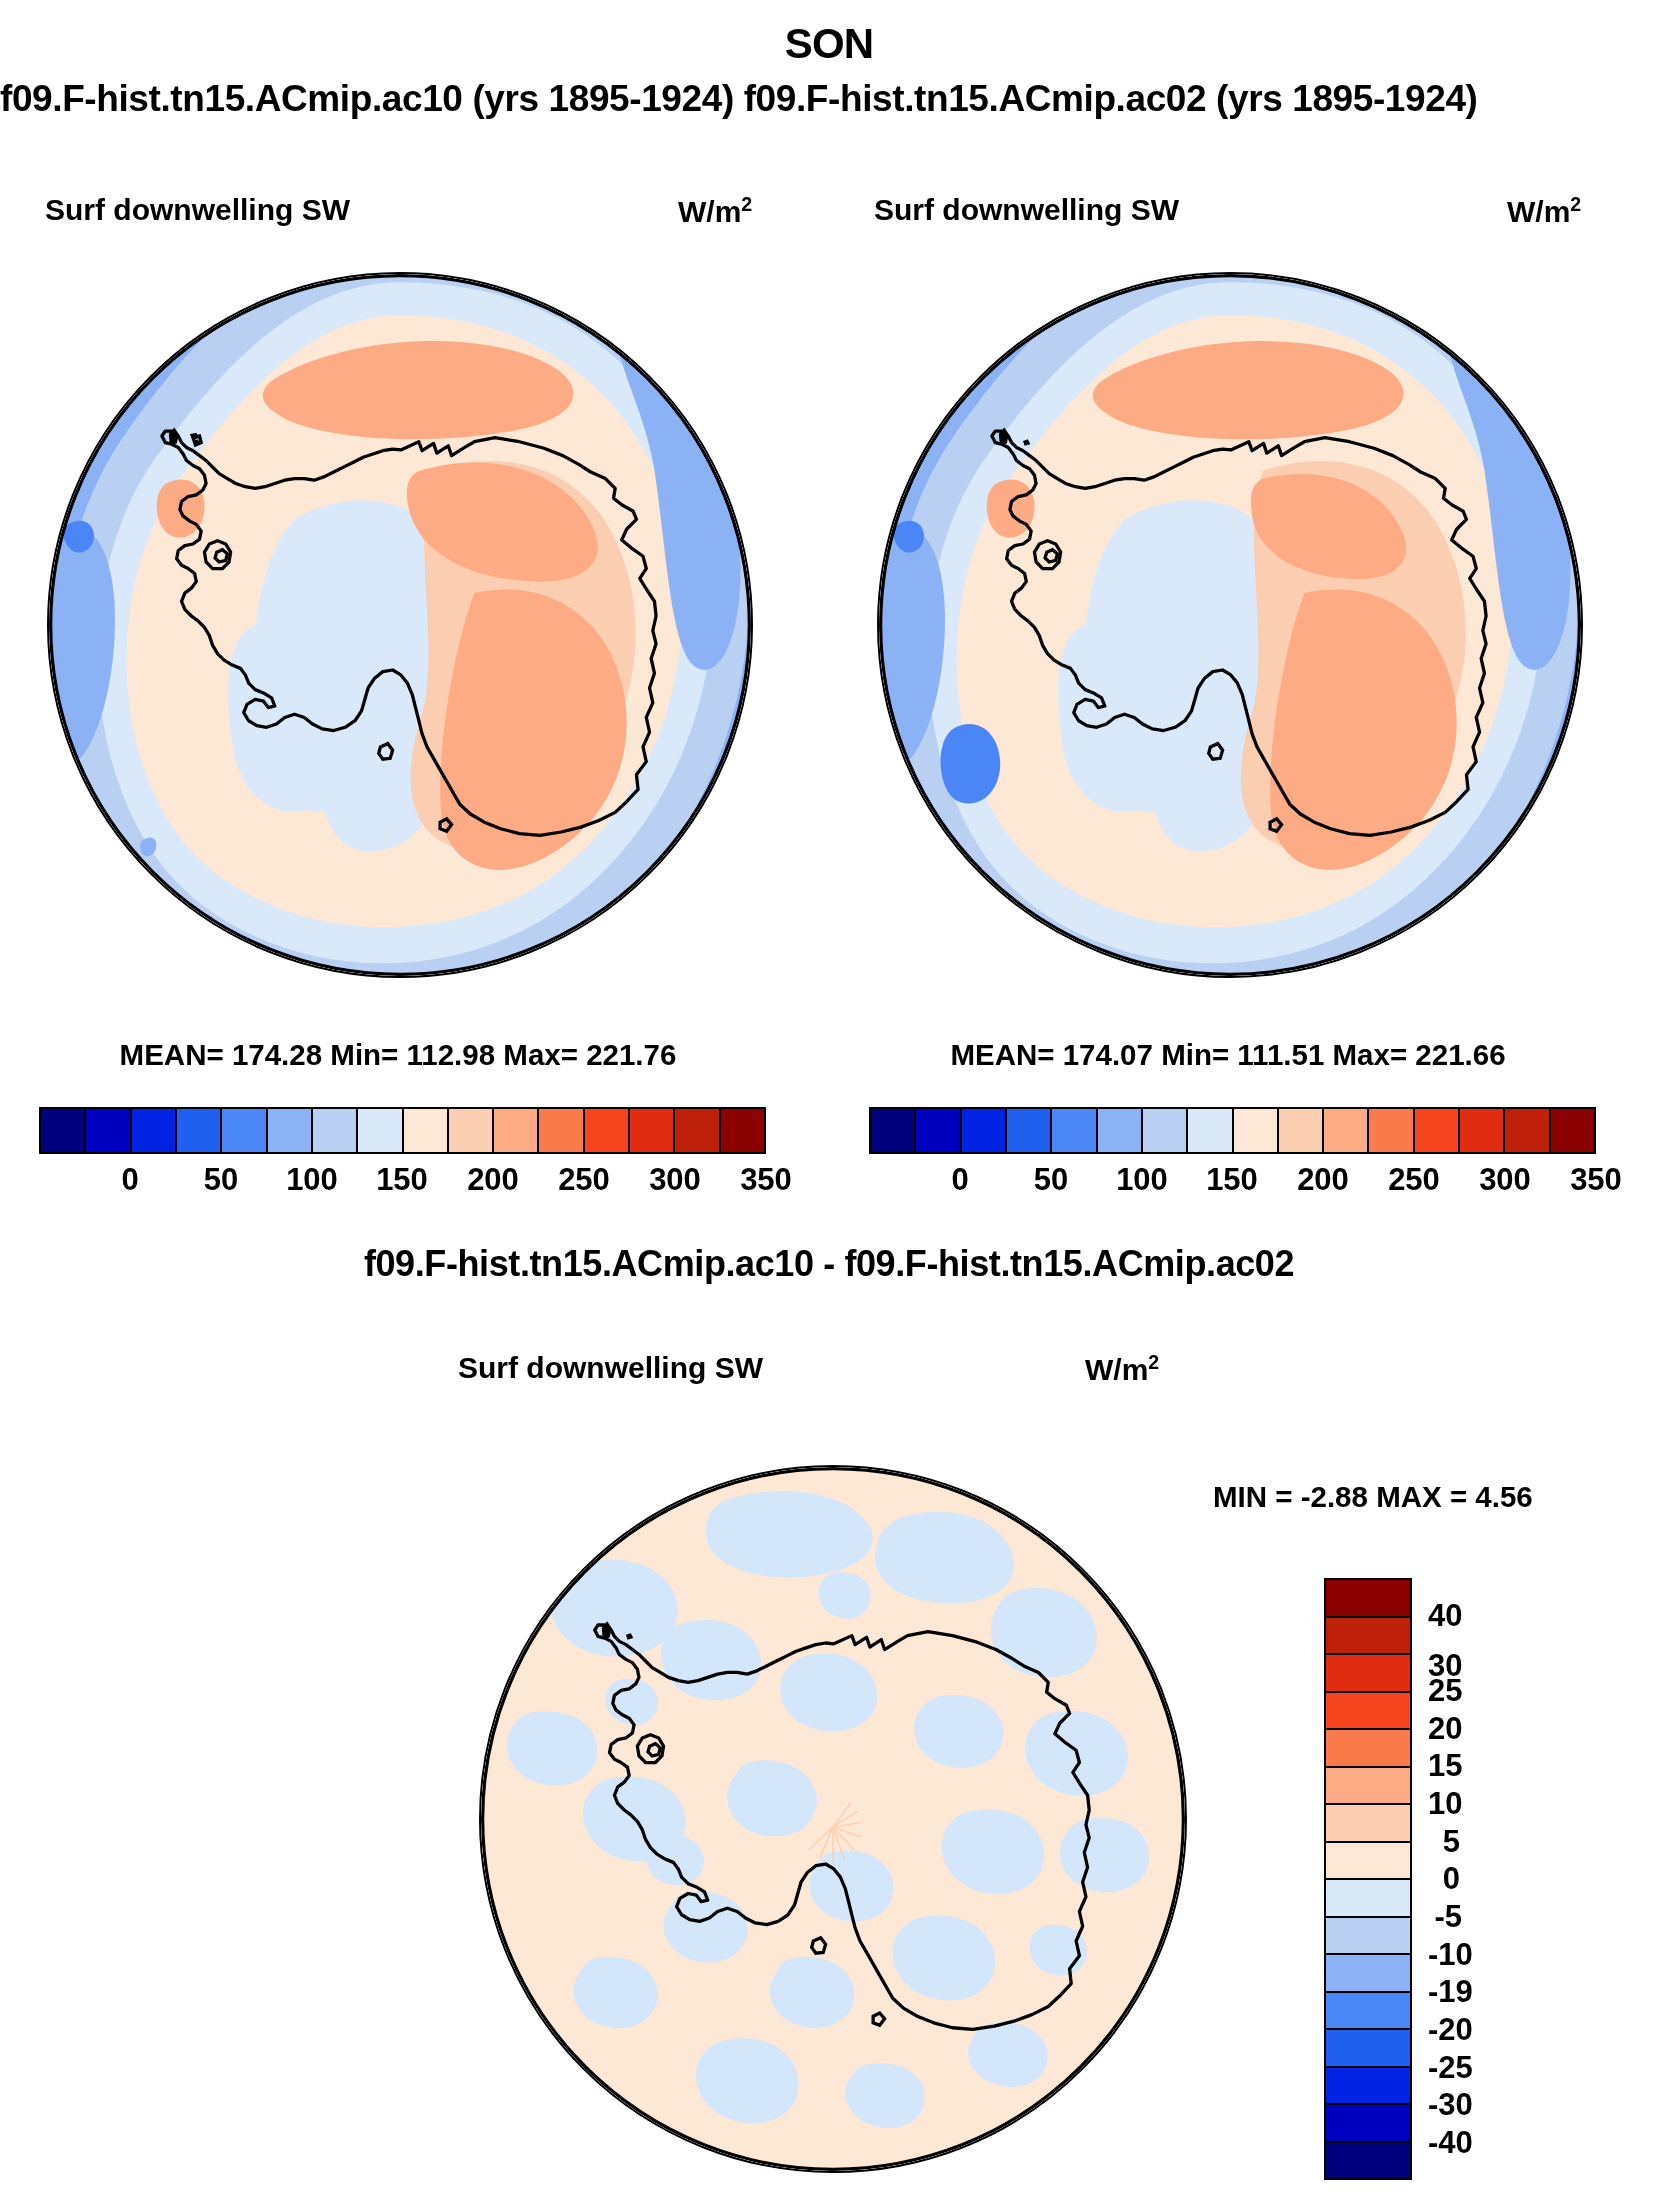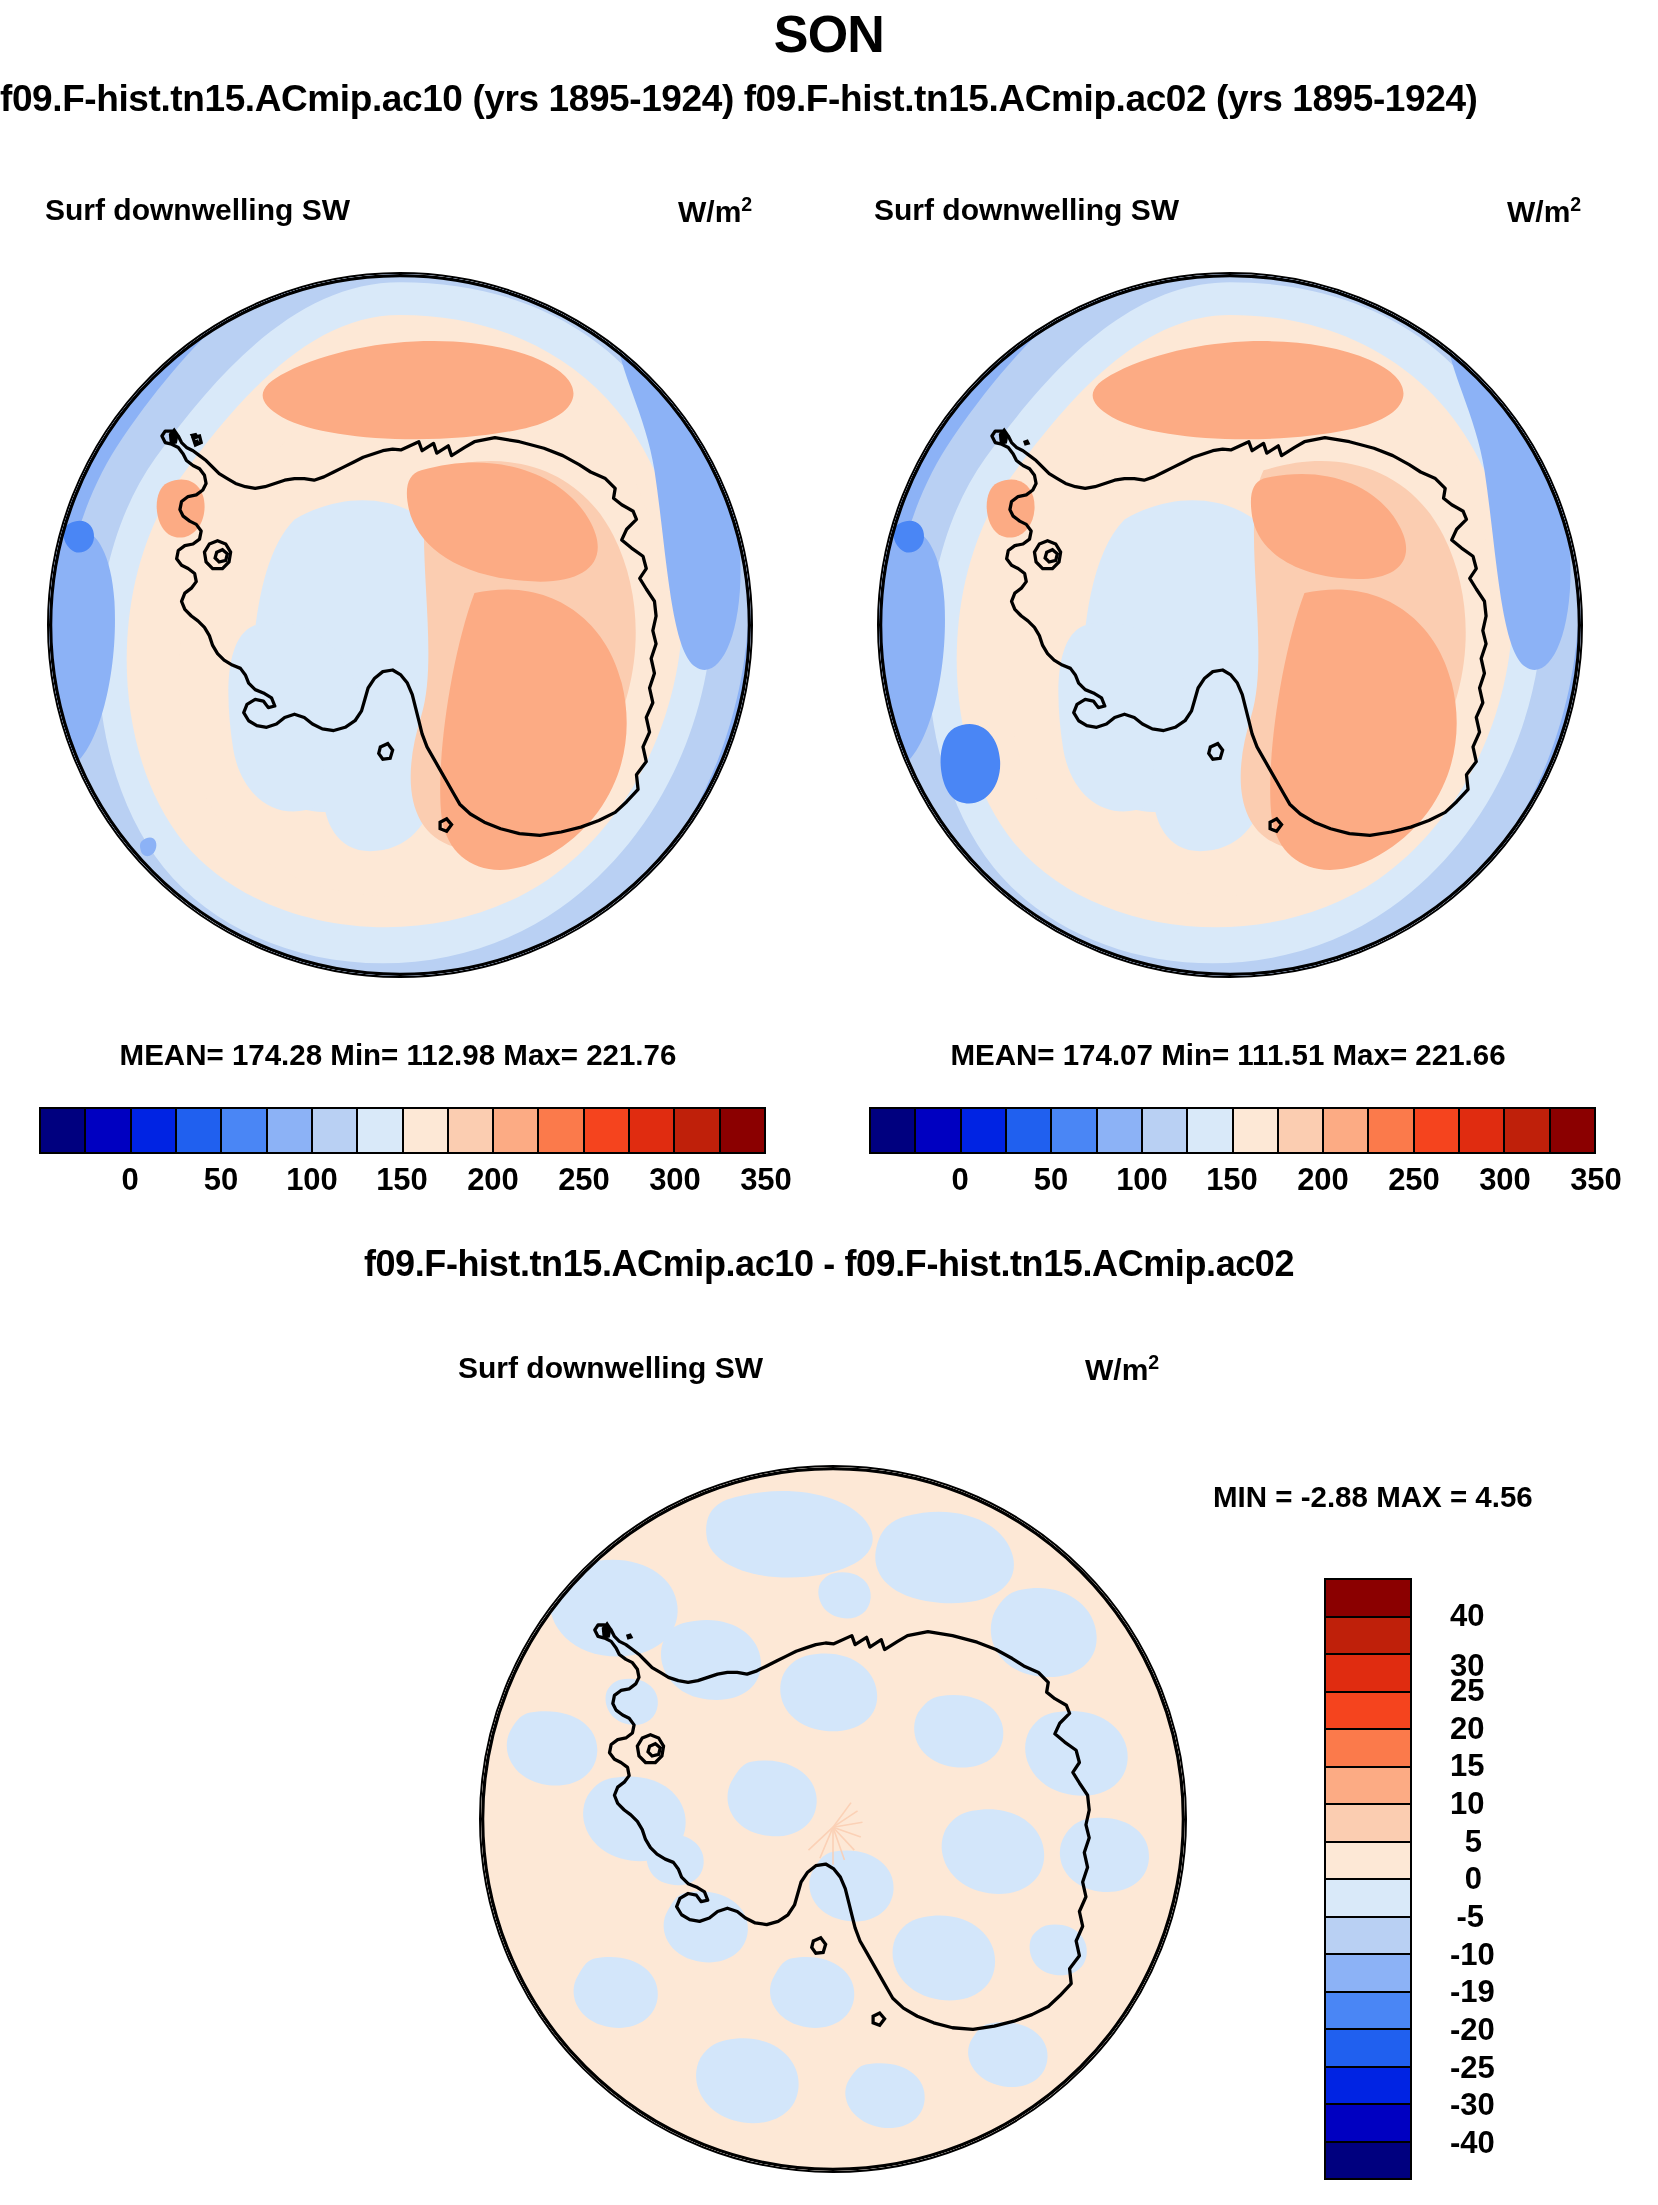--- a/index.html
+++ b/index.html
@@ -6,22 +6,22 @@
   body{
     width:1658px;height:2205px;position:relative;overflow:hidden;
     font-family:"Liberation Sans","DejaVu Sans",sans-serif;
     color:#000;
     -webkit-font-smoothing:antialiased;
   }
   .abs{position:absolute;}
   .ctr{text-align:center;}
   
   #main-title{
-    left:0;top:4px;width:1658px;
-    font-size:52px;font-weight:bold;letter-spacing:-0.8px;
+    left:0;top:20px;width:1658px;
+    font-size:42px;font-weight:bold;letter-spacing:-0.8px;
   }
   #sub-title{
     left:0;top:78px;width:1402px;
     font-size:37px;font-weight:bold;letter-spacing:-0.4px;
     white-space:nowrap;
   }
   #diff-title{
     left:0;top:1243px;width:1658px;
     font-size:36px;font-weight:bold;letter-spacing:-0.4px;
   }
@@ -49,21 +49,21 @@
     position:absolute;font-size:31px;font-weight:bold;
     transform:translateX(-50%);white-space:nowrap;
   }
   
   .cbar-v{position:absolute;display:flex;flex-direction:column;border:2.5px solid #000;box-sizing:border-box;background:#000;}
   .cbar-v .cell{flex:1 1 0;border-bottom:2.5px solid #000;box-sizing:border-box;}
   .cbar-v .cell:last-child{border-bottom:none;}
   .cbar-v-labels{position:absolute;}
   .cbar-v-labels span{
     position:absolute;font-size:31px;font-weight:bold;
-    transform:translateY(-50%);white-space:nowrap;text-align:left;margin-left:22px;
+    transform:translateY(-50%);white-space:nowrap;text-align:left;
   }
   #diff-minmax{font-size:29.5px;font-weight:bold;white-space:nowrap;}
 </style>
 </head>
 <body>
 
 <div class="abs ctr" id="main-title">SON</div>
 
 <div class="abs ctr" id="sub-title">f09.F-hist.tn15.ACmip.ac10 (yrs 1895-1924) f09.F-hist.tn15.ACmip.ac02 (yrs 1895-1924)</div>
 

